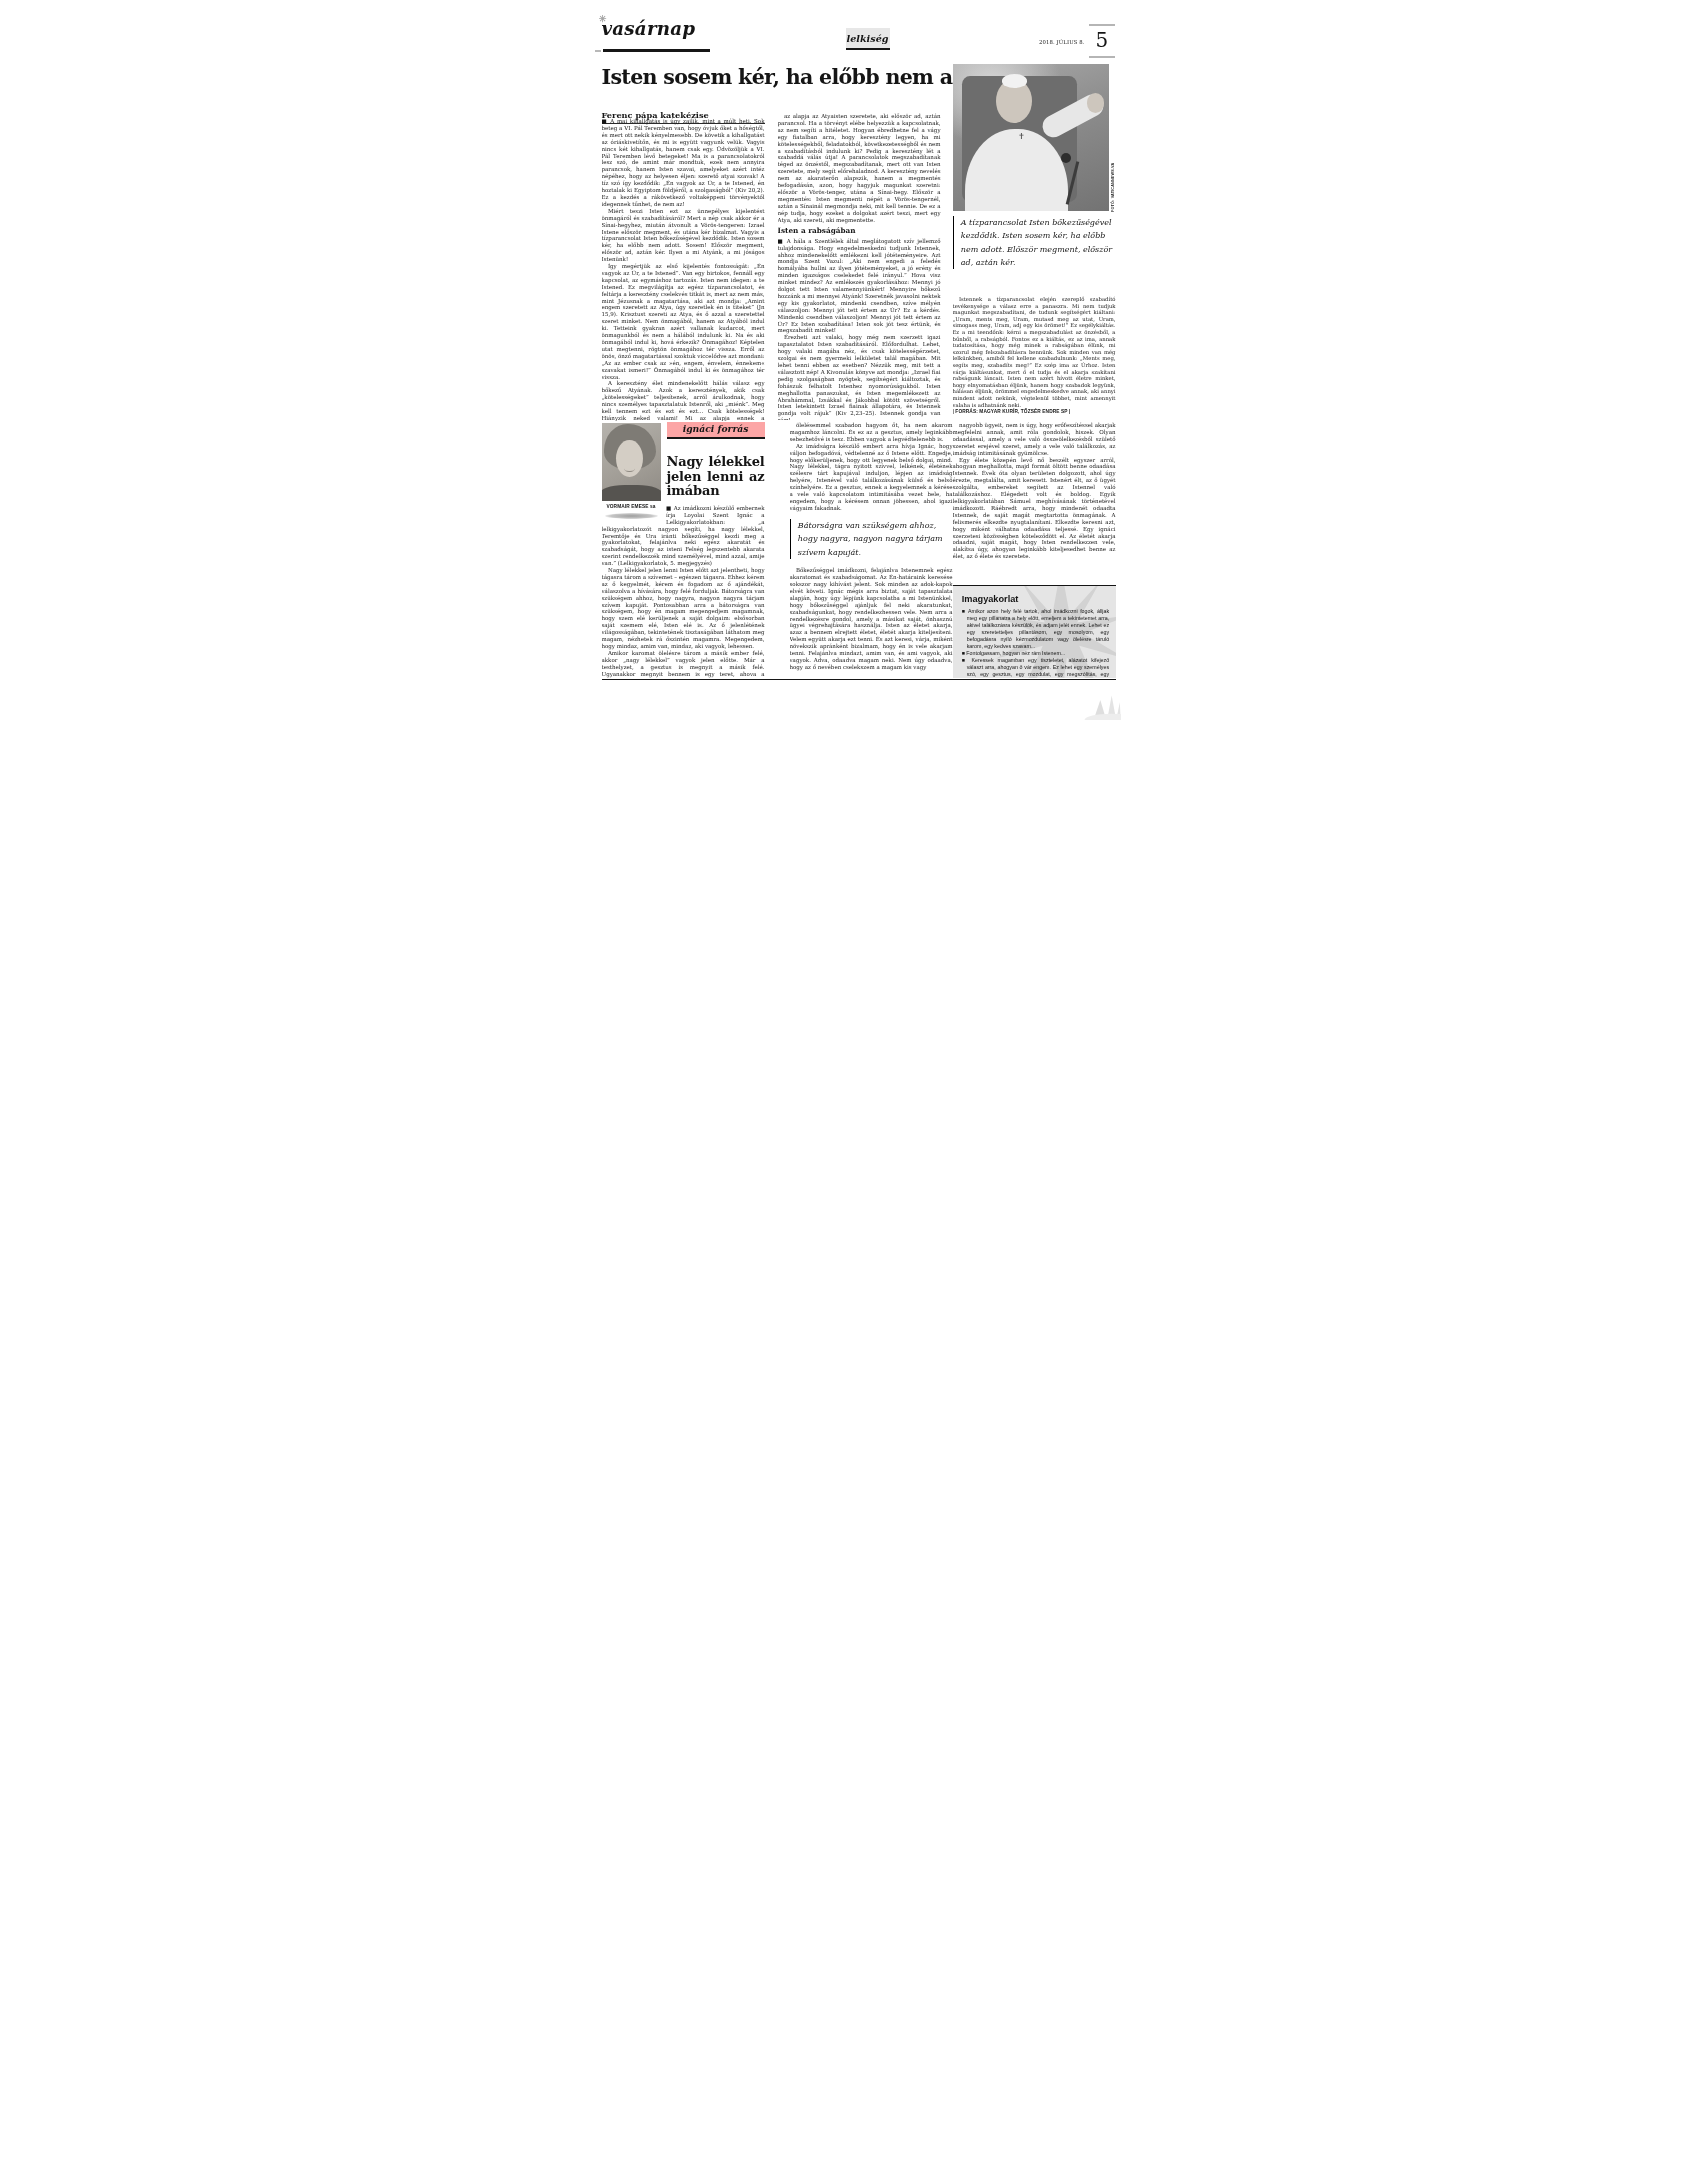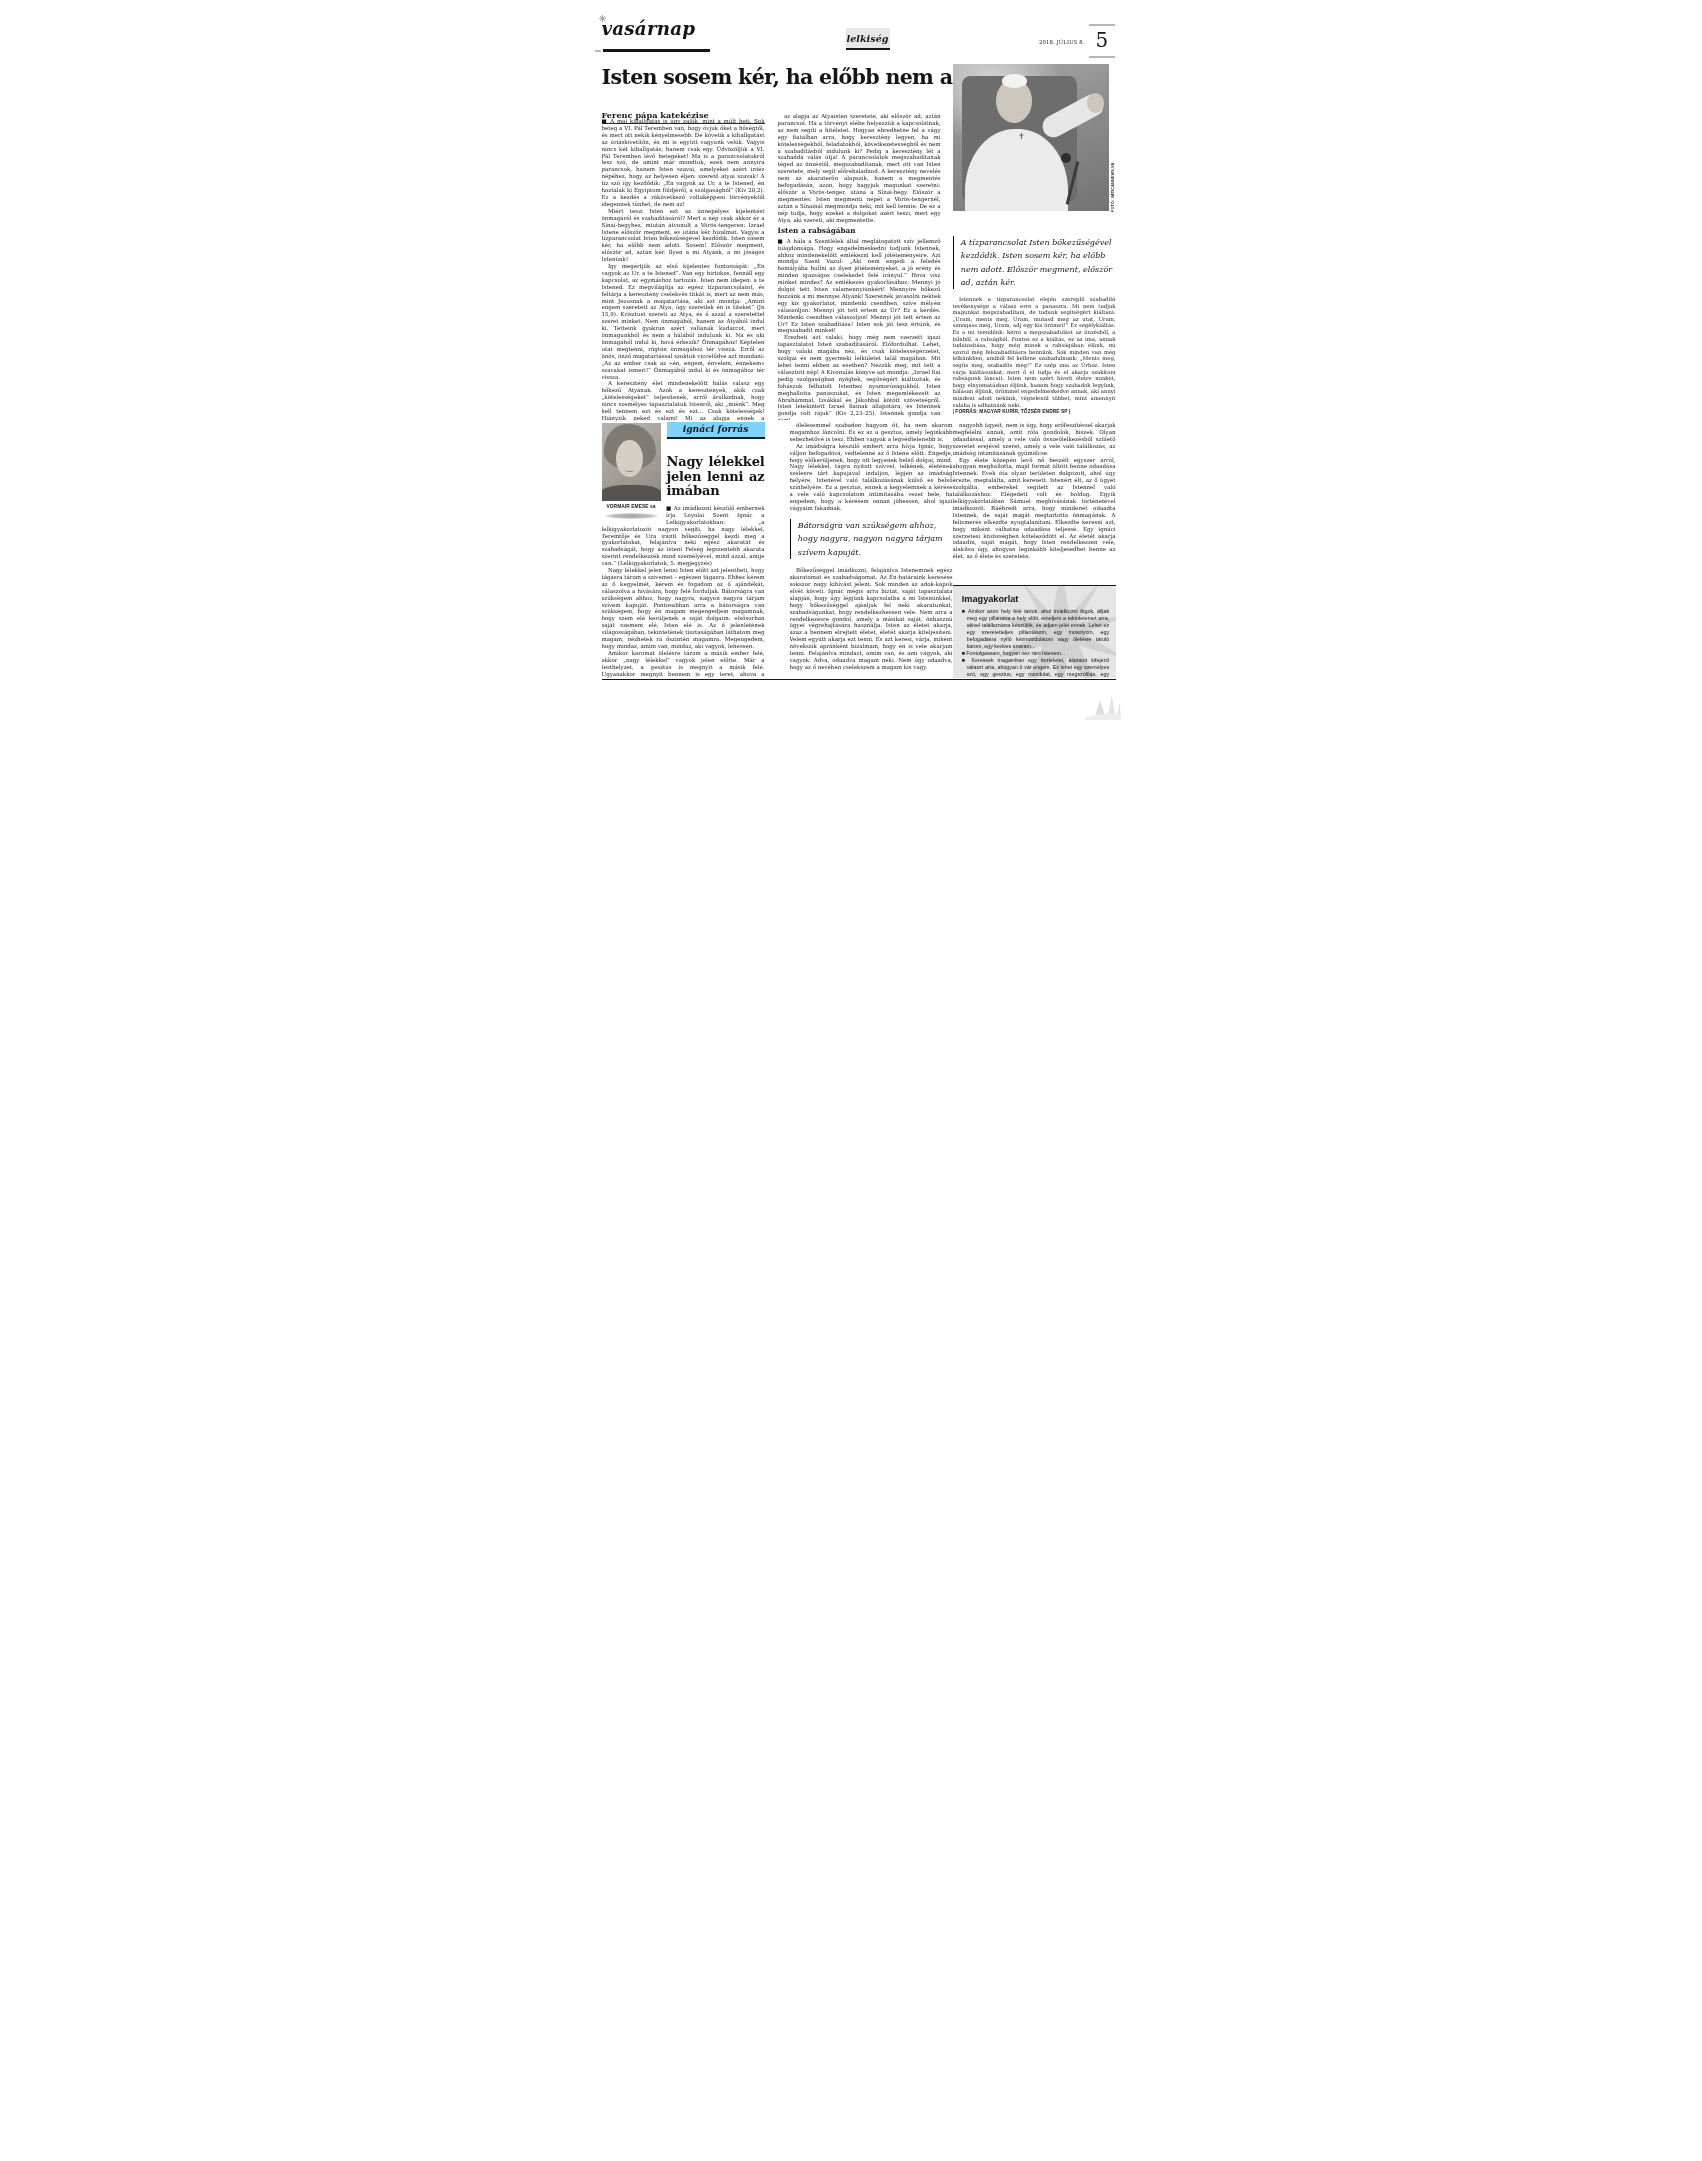--- a/index.html
+++ b/index.html
@@ -42,38 +42,38 @@
   .pp-body{position:absolute;left:8%;bottom:-12%;width:66%;height:68%;background:#ebebeb;border-radius:48% 48% 0 0/62% 62% 0 0;}
   .pp-head{position:absolute;left:28%;top:10%;width:23%;height:30%;background:#cdc6bd;border-radius:50%;}
   .pp-cap{position:absolute;left:32%;top:7%;width:16%;height:9%;background:#f2f2f2;border-radius:50%;}
   .pp-arm{position:absolute;right:2%;top:28%;width:42%;height:15%;background:#e7e7e7;border-radius:11px;transform:rotate(-28deg);}
   .pp-hand{position:absolute;right:3%;top:20%;width:11%;height:13%;background:#cdc6bd;border-radius:50%;}
   .pp-mic{position:absolute;right:22%;bottom:4%;width:3.2px;height:44px;background:#3c3c3c;transform:rotate(14deg);}
   .pp-michead{position:absolute;right:24%;bottom:33%;width:10px;height:10px;background:#2e2e2e;border-radius:50%;}
   .pp-cross{position:absolute;left:42%;top:47%;width:4.6px;height:7.3px;color:#555;font-size:8.2px;line-height:7.3px;}
   .a1-credit{left:509px;top:69px;height:79px;writing-mode:vertical-rl;transform:rotate(180deg);
              font-family:"Liberation Sans",sans-serif;font-weight:bold;font-size:3.7px;letter-spacing:0.2px;color:#222;}
-  .a1-quote{left:351px;top:172px;width:158px;}
+  .a1-quote{left:351px;top:152px;width:158px;}
 
   
   .a2{left:34px;top:422px;width:514px;height:256px;}
   .a2-col{position:absolute;top:0;width:163px;height:256px;}
   .a2-col1{left:0;}
   .a2-col2{left:188px;}
   .a2-col3{left:351px;display:flex;flex-direction:column;gap:20px;}
   .a2-photoblock{float:left;width:59px;margin:0.9px 5.5px 2.7px 0;}
   .a2-photo{width:59px;height:78px;background:linear-gradient(150deg,#b6b3ad 0%,#a09c95 60%,#8e8a84 100%);}
   .wp-hair{position:absolute;left:4%;top:2%;width:88%;height:58%;background:#7e7b75;border-radius:46% 54% 50% 50%/60% 62% 42% 40%;}
   .wp-face{position:absolute;left:25%;top:22%;width:46%;height:48%;background:#d4cec5;border-radius:50%;}
   .wp-smile{position:absolute;left:38%;top:54%;width:18%;height:8%;border-bottom:0.9px solid #8f8a82;border-radius:50%;}
   .wp-shoulder{position:absolute;left:-4%;bottom:-10%;width:108%;height:30%;background:#565450;border-radius:40% 40% 0 0;}
   .a2-caption{font-family:"Liberation Sans",sans-serif;font-weight:bold;font-size:4.8px;letter-spacing:0.1px;text-align:center;margin-top:3.2px;}
   .a2-shadow{width:53px;height:6px;margin:2.3px auto 0;border-radius:50%;
              background:radial-gradient(ellipse at center,#9e9e9e 0%,#c6c6c6 55%,rgba(255,255,255,0) 78%);}
-  .a2-kickerbox{margin-left:65px;background:#7dd3fc;border-bottom:2.3px solid #161616;padding:4.1px 1.8px;
+  .a2-kickerbox{margin-left:65px;background:#fca5a5;border-bottom:2.3px solid #161616;padding:4.1px 1.8px;
                 text-align:center;font-size:9.2px;font-style:italic;font-weight:bold;margin-bottom:7.3px;}
   .a2-title{margin-left:65px;font-size:13px;line-height:14.6px;font-weight:bold;letter-spacing:-0.2px;margin-bottom:6px;}
   .a2-quote{margin:7.3px 0 8.2px;}
 
   
   .practice-box{position:relative;margin-top:4.6px;background:#e5e5e5;border-top:1.4px solid #141414;
                 padding:7.3px 6.4px 4.6px 9.2px;overflow:hidden;flex:1;}
   .practice-title{font-family:"Liberation Sans",sans-serif;font-weight:bold;font-size:9.2px;margin:2.7px 0 5.5px;position:relative;z-index:1;}
   .box-item{font-family:"Liberation Sans",sans-serif;font-size:5.3px;line-height:7px;margin:0;
             text-align:justify;text-indent:-5px;padding-left:5px;position:relative;z-index:1;}

